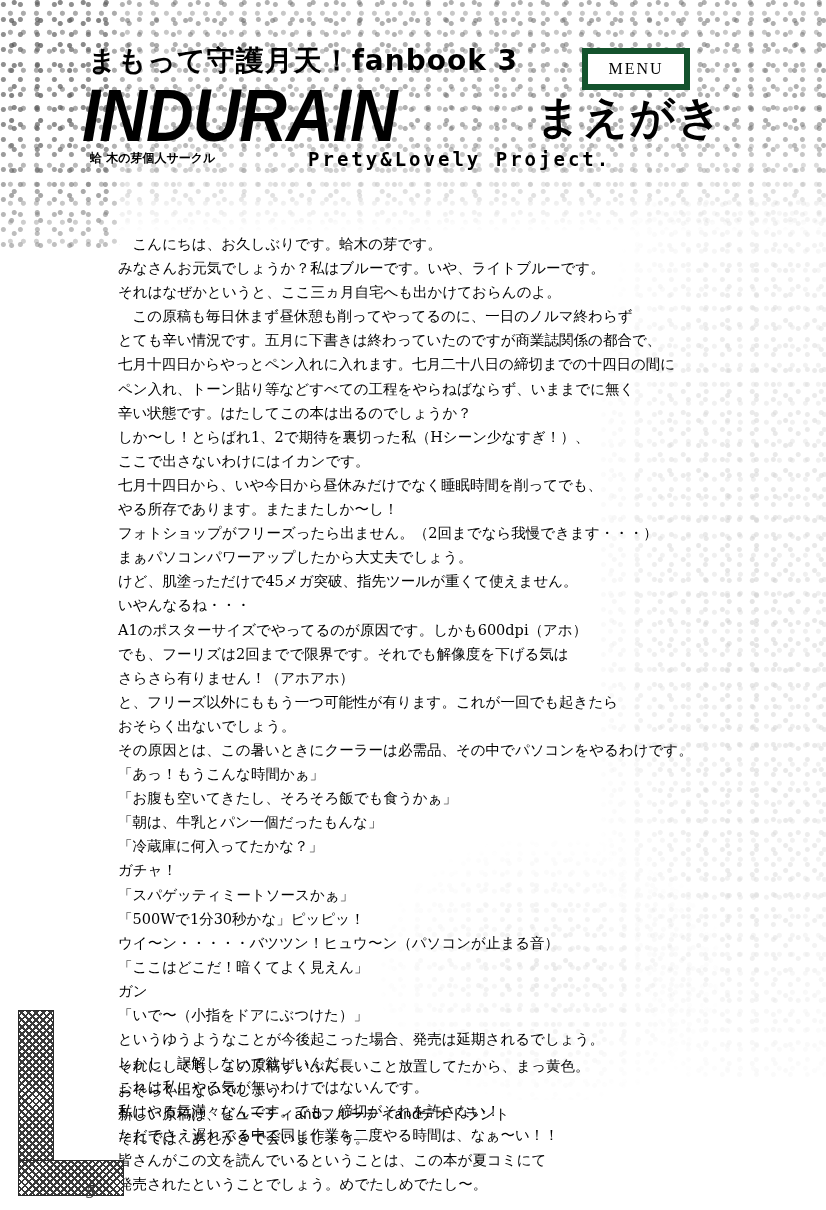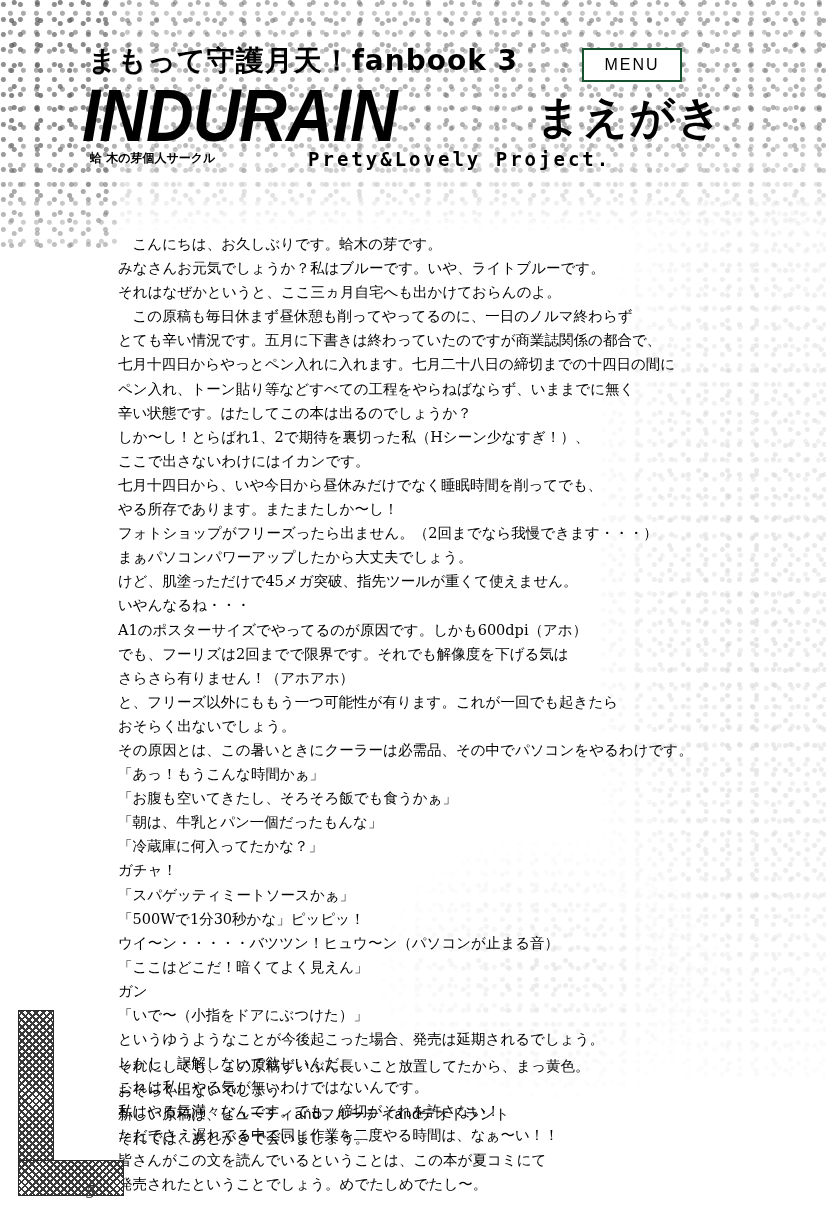--- a/index.html
+++ b/index.html
@@ -58,23 +58,23 @@
     font-weight:bold;font-size:12px;color:#000;white-space:nowrap;
   }
   .project-line{
     position:absolute;left:308px;top:148px;
     font-family:"DejaVu Sans Mono", monospace;
     font-weight:bold;font-size:19px;letter-spacing:3px;color:#000;white-space:nowrap;text-align:right;
   }
   .menu-box{
     position:absolute;left:582px;top:48px;
     width:96px;height:30px;
-    border:2px solid #14532d;background:#fff;
+    border:6px solid #14532d;background:#fff;
     display:flex;align-items:center;justify-content:center;
-    font-family:Liberation Sans, sans-serif;
+    font-family:Liberation Serif, serif;
     font-size:16px;letter-spacing:2px;color:#000;
   }
   .menu-heading{
     position:absolute;left:536px;top:88px;
     font-family:"DejaVu Sans", sans-serif;
     font-weight:bold;font-size:44px;letter-spacing:2px;color:#000;white-space:nowrap;
   }
 
   
   #body-text{

